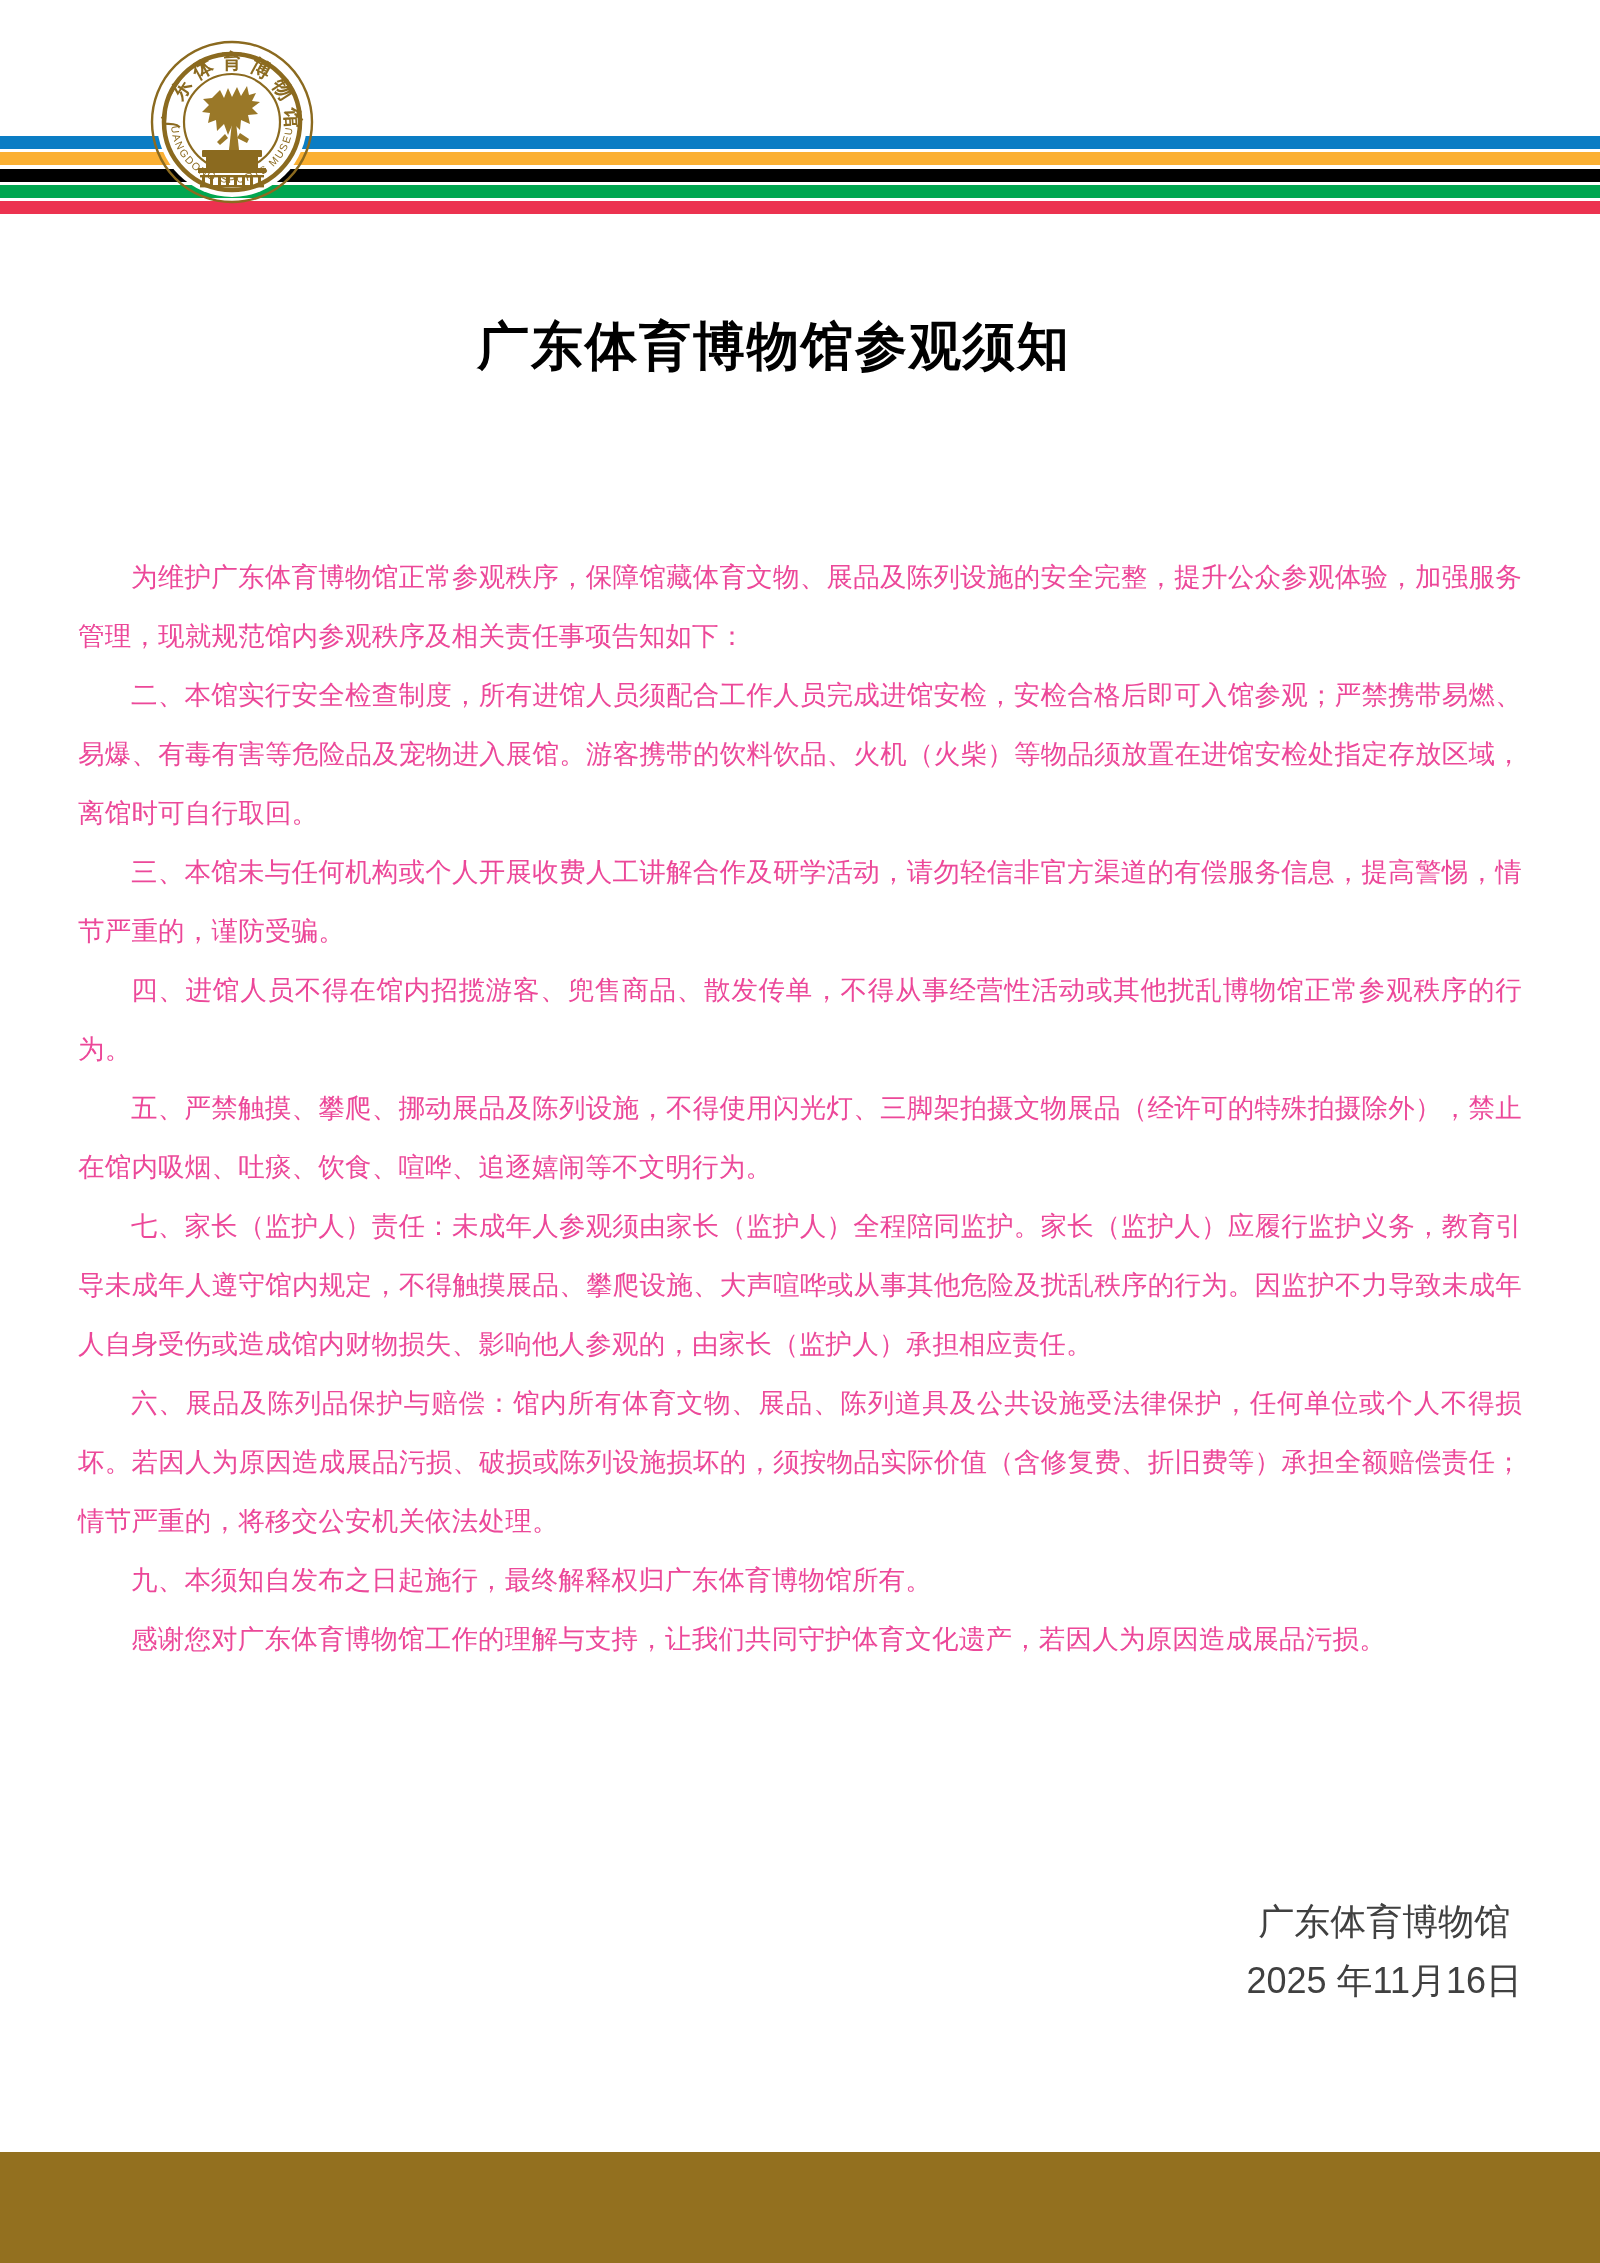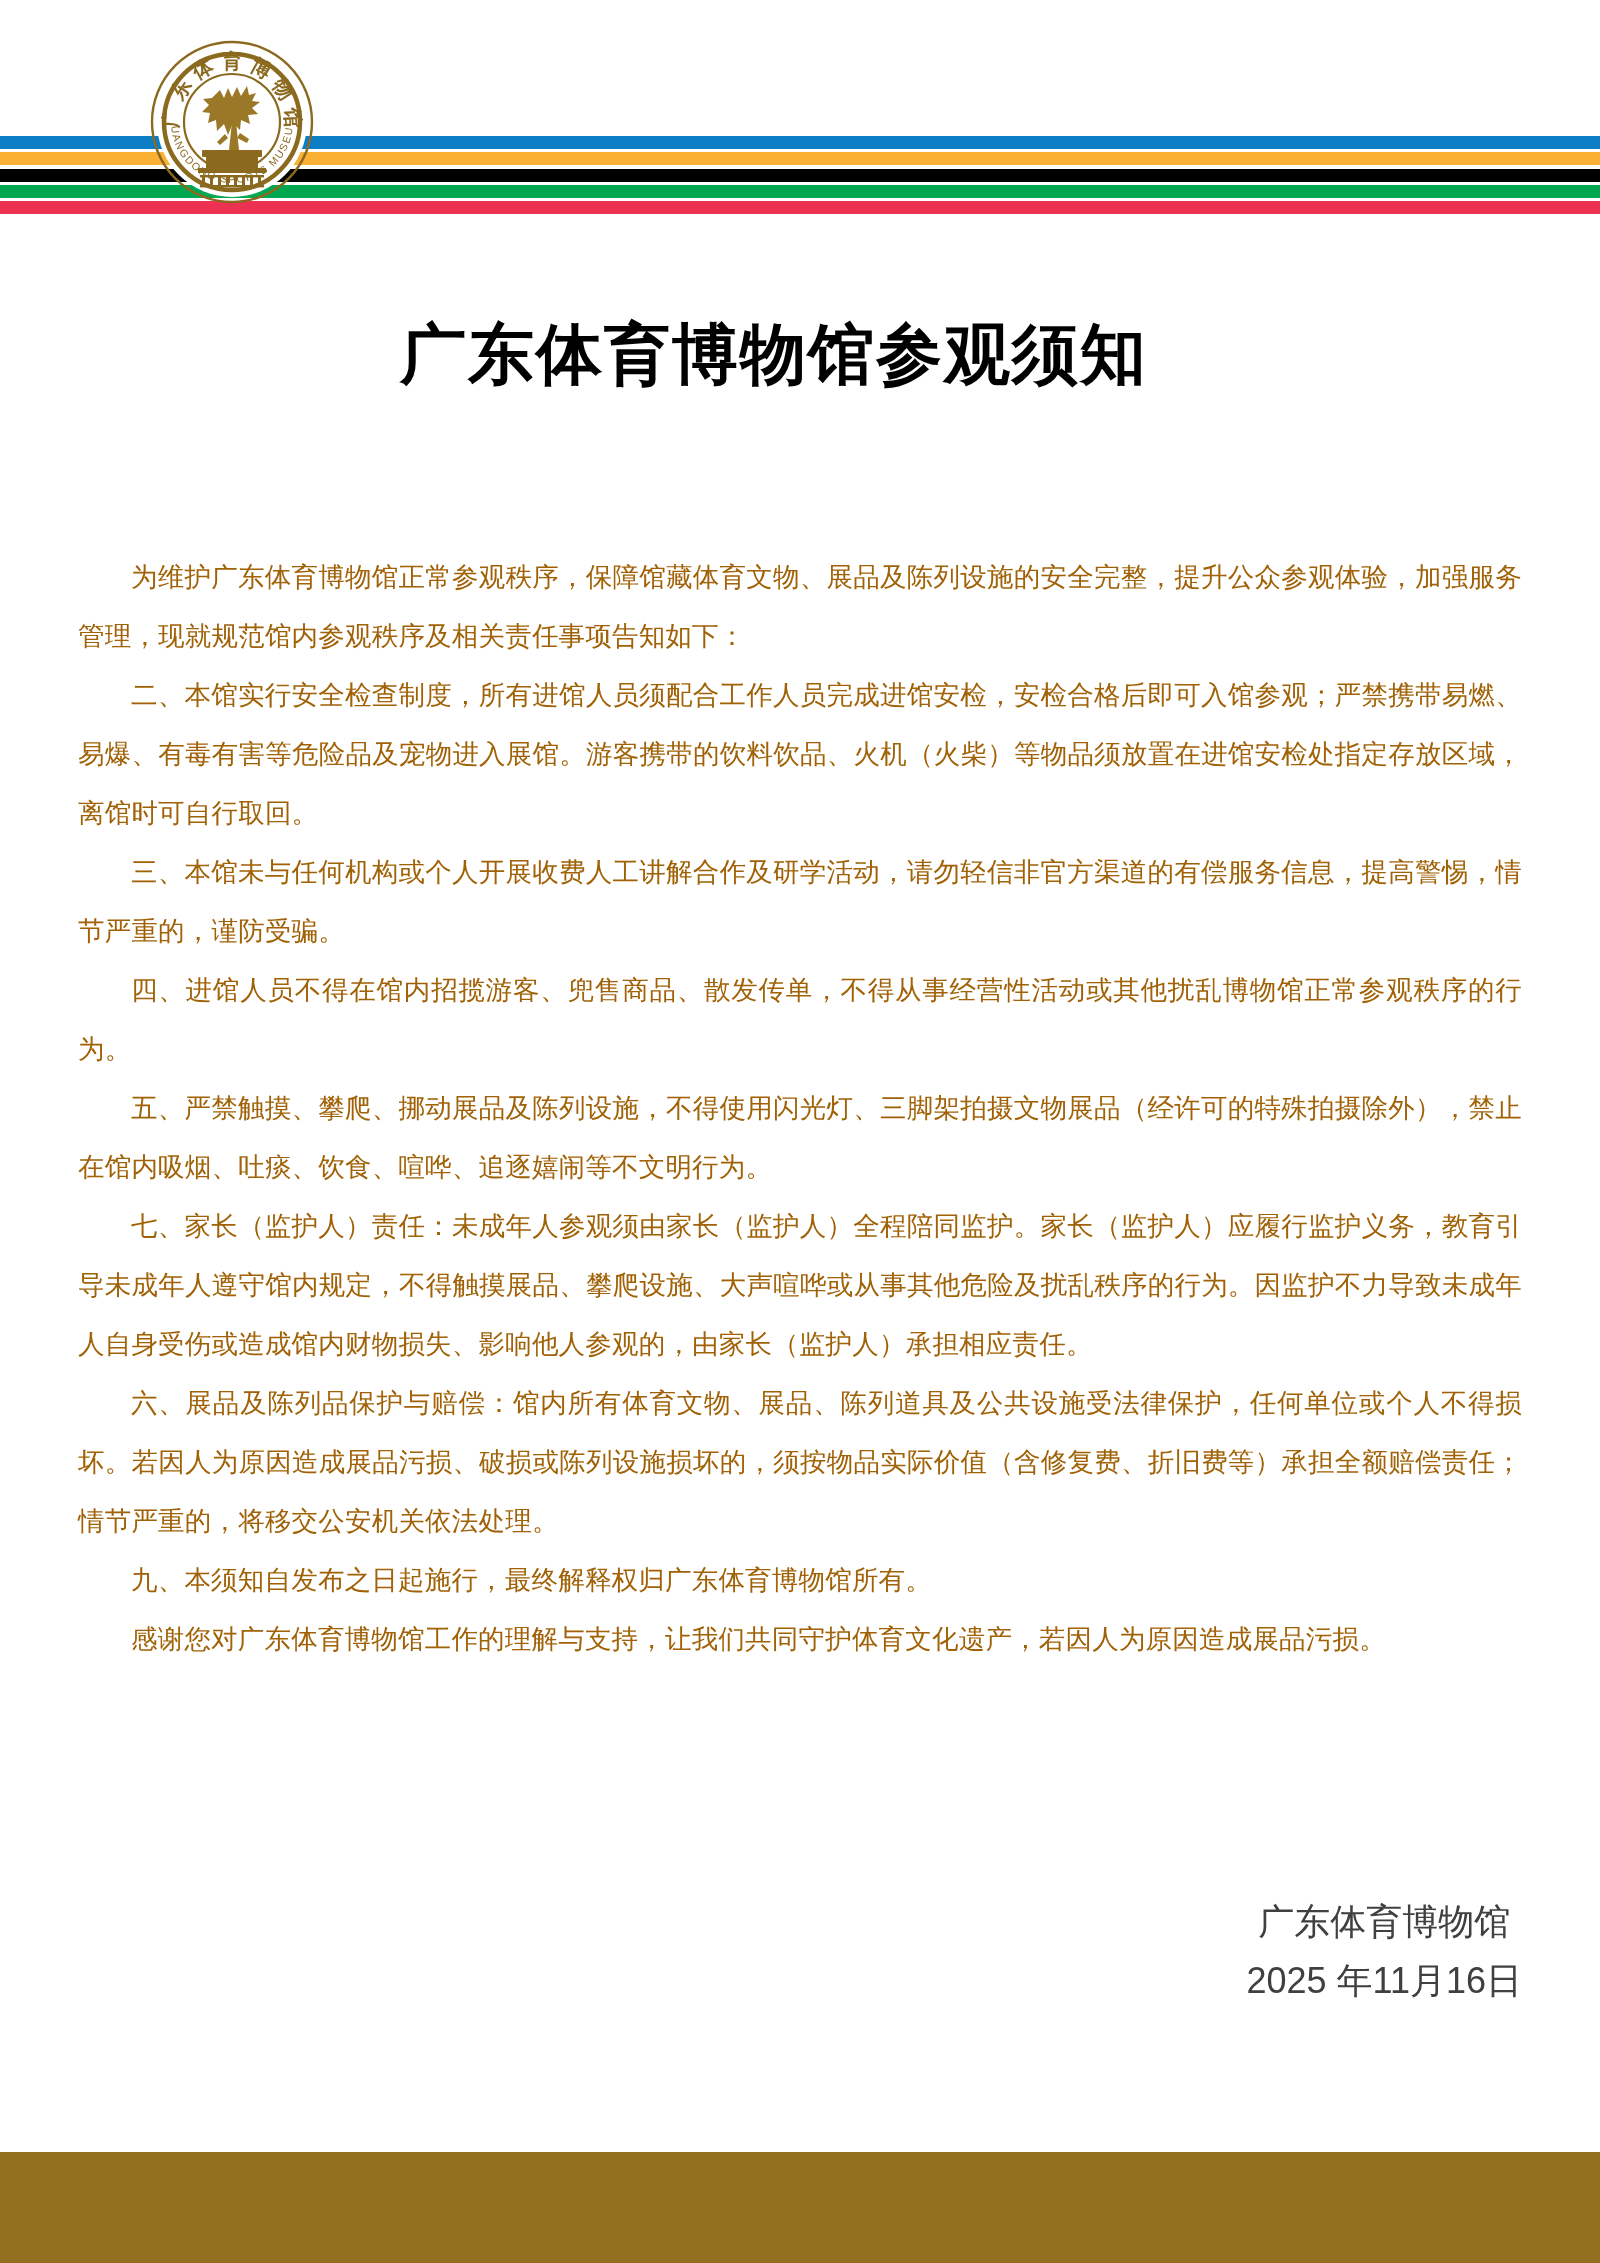--- a/index.html
+++ b/index.html
@@ -82,21 +82,21 @@
   }
 
   
   .doc-title {
     position: absolute;
     left: 0;
     top: 317px;
     width: 1548px;
     text-align: center;
     font-family: "DejaVu Sans", "Liberation Sans", sans-serif;
-    font-size: 66px;
+    font-size: 52px;
     font-weight: 900;
     letter-spacing: 2px;
     color: #000000;
     line-height: 1.15;
     white-space: nowrap;
     z-index: 2;
   }
 
   
   .body-area {
@@ -104,21 +104,21 @@
     left: 78px;
     top: 548px;
     width: 1444px;
     z-index: 2;
   }
 
   .para {
     font-family: "Liberation Sans", "DejaVu Sans", sans-serif;
     font-size: 26.5px;
     line-height: 59px;
-    color: #a16207;
+    color: #ec4899;
     text-align: justify;
     text-justify: inter-character;
     text-indent: 2em;
     letter-spacing: 0.2px;
     margin: 0;
   }
 
   
   .signature {
     position: absolute;

